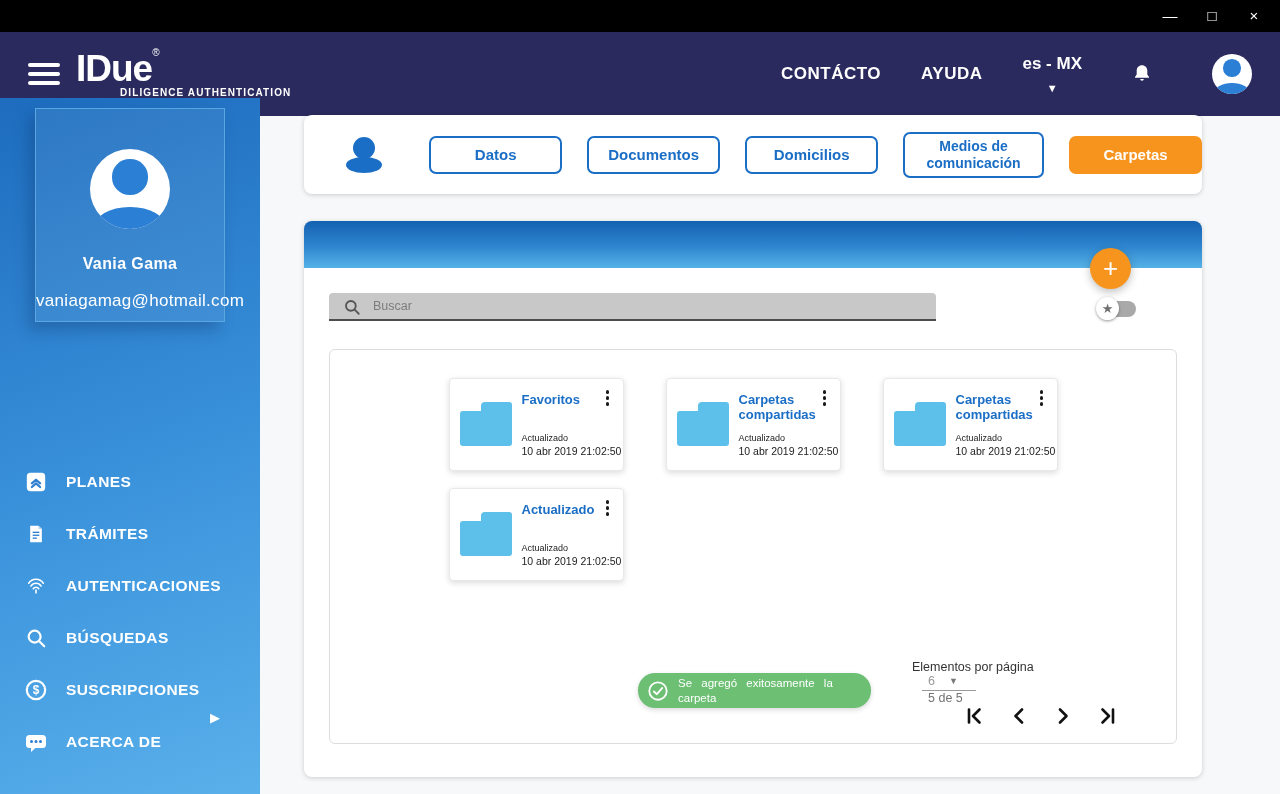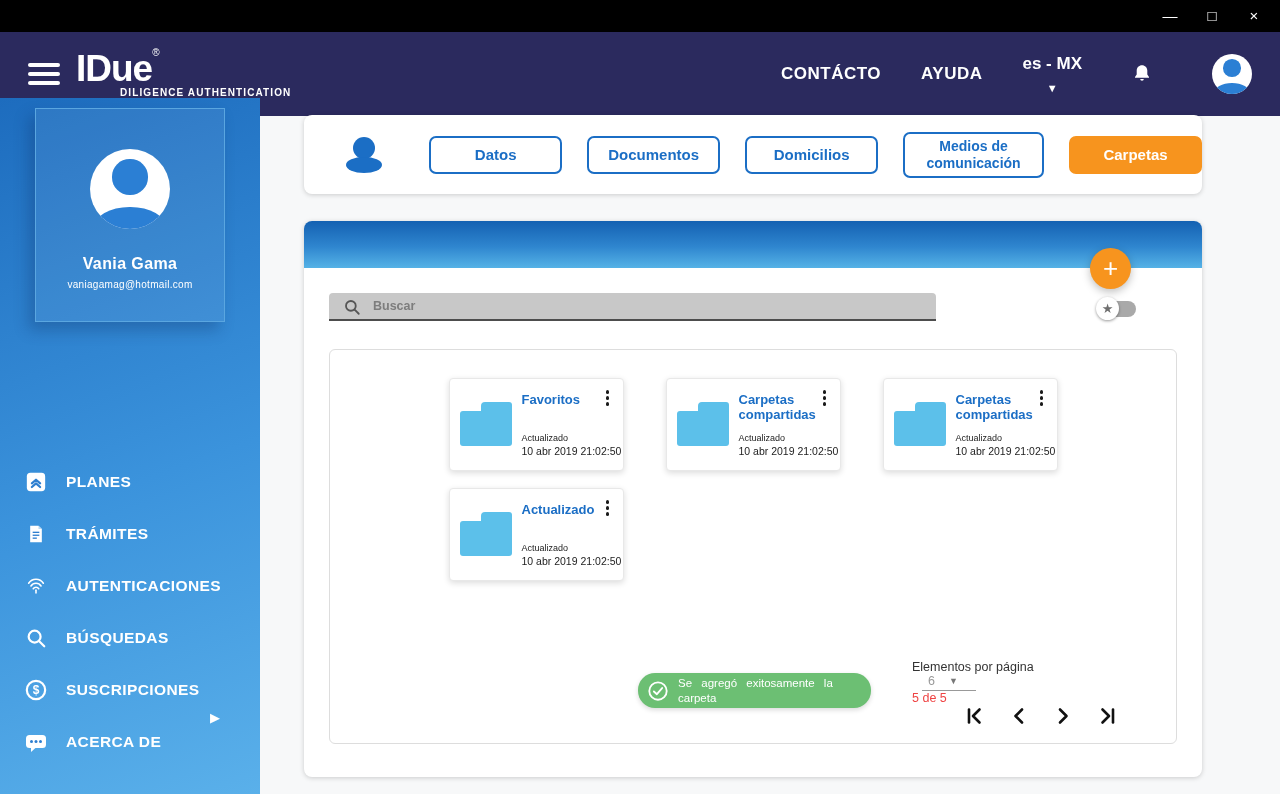--- a/index.html
+++ b/index.html
@@ -31,21 +31,21 @@
   .appbar .avatar { width:40px; height:40px; margin-left:18px; cursor:pointer; }
 
   
   .sidebar { position:absolute; top:98px; left:0; width:260px; height:696px;
     background:linear-gradient(160deg,#1d6cbe 0%, #3b93dc 55%, #5ab0ea 100%); }
   .usercard { position:absolute; top:10px; left:35px; width:190px; height:214px;
     border:1px solid #5aa6e0; background:rgba(255,255,255,0.07);
     box-shadow:-6px 8px 14px rgba(10,40,90,.28); text-align:center; }
   .usercard .avatar { width:80px; height:80px; margin:40px auto 0; }
   .uname { color:#fff; font-size:16px; font-weight:700; margin-top:26px; letter-spacing:.4px; }
-  .uemail { color:#fff; font-size:10px; margin-top:6px; letter-spacing:.3px; }
+  .uemail { color:#fff; font-size:17px; margin-top:18px; letter-spacing:.3px; }
   .menu { position:absolute; top:358px; left:0; width:100%; list-style:none; }
   .mitem { height:52px; display:flex; align-items:center; padding-left:24px; gap:18px; cursor:pointer; }
   .micon { width:24px; height:24px; flex:0 0 24px; display:flex; align-items:center; justify-content:center; }
   .mlabel { color:#fff; font-size:15.5px; font-weight:700; letter-spacing:.4px; }
   .submenu-arrow { position:absolute; top:612px; left:210px; color:#fff; font-size:13px; cursor:pointer; }
 
   
   .main { position:absolute; top:98px; left:244px; width:1020px; height:672px; }
 
   
@@ -65,21 +65,21 @@
   .panel { position:absolute; top:123px; left:60px; width:898px; height:556px; background:#fff;
     border-radius:8px; box-shadow:0 1px 5px rgba(0,0,0,.18); }
   .panel-head { position:absolute; top:0; left:0; width:100%; height:47px; border-radius:8px 8px 0 0;
     background:linear-gradient(180deg,#1461b2 0%, #2f86cf 55%, #55b2e6 100%); }
   .fab { position:absolute; top:27px; right:71px; width:41px; height:41px; border-radius:50%;
     background:#f7941e; color:#fff; font-size:26px; font-weight:400; display:flex; align-items:center;
     justify-content:center; box-shadow:0 3px 8px rgba(0,0,0,.25); cursor:pointer; border:none; }
   .searchwrap { position:absolute; top:72px; left:25px; width:607px; height:28px; }
   .searchwrap input { width:100%; height:100%; background:#c8c8c8; border:none;
     border-bottom:2px solid #4d4d4d; border-radius:4px 4px 0 0; padding:0 10px 0 44px;
-    font-family:inherit; font-size:12.5px; font-weight:700; color:#444; outline:none; }
+    font-family:inherit; font-size:12.5px; font-weight:400; color:#444; outline:none; }
   .searchwrap input::placeholder { color:#7d7d7d; }
   .searchwrap .mag { position:absolute; left:14px; top:5px; width:18px; height:18px; }
   .favtoggle { position:absolute; top:76px; right:66px; width:40px; height:24px; cursor:pointer; }
   .favtoggle .track { position:absolute; right:0; top:4px; width:30px; height:16px; background:#a9a9a9; border-radius:8px; }
   .favtoggle .thumb { position:absolute; left:0; top:0; width:23px; height:23px; background:#fff; border-radius:50%;
     box-shadow:0 1px 3px rgba(0,0,0,.4); display:flex; align-items:center; justify-content:center;
     color:#6f6f6f; font-size:13px; }
 
   .folderbox { position:absolute; top:128px; left:25px; width:848px; height:395px;
     border:1px solid #ddd; border-radius:6px; }
@@ -102,21 +102,21 @@
     box-shadow:0 2px 5px rgba(0,0,0,.15); }
   .toast svg { flex:0 0 22px; }
   .toast-text { color:#fff; font-size:11.5px; line-height:1.25; word-spacing:6px; }
 
   .pager { position:absolute; right:58px; bottom:16px; display:flex; align-items:flex-start;flex-direction:column; }
   .pager-label { font-size:12.5px; color:#333; }
   .pgsize { display:flex; align-items:center; gap:14px; border-bottom:1px solid #999;
     margin-left:10px; padding:0 2px 2px 6px; min-width:54px; cursor:pointer; }
   .pgsize .val { color:#999; font-size:12.5px; }
   .pgsize .tri { color:#777; font-size:9px; }
-  .pgrange { color:#ef4444; font-size:12.5px; }
+  .pgrange { color:#737373; font-size:12.5px; margin-left:16px; }
   .navbtns { display:flex; align-items:center; gap:22px; margin-left:52px; }
   .navbtn { width:22px; height:22px; background:none; border:none; cursor:pointer; padding:0; }
   .navbtn svg { display:block; }
 </style>
 </head>
 <body>
 
 <div class="screen">
 
   <div class="titlebar">

